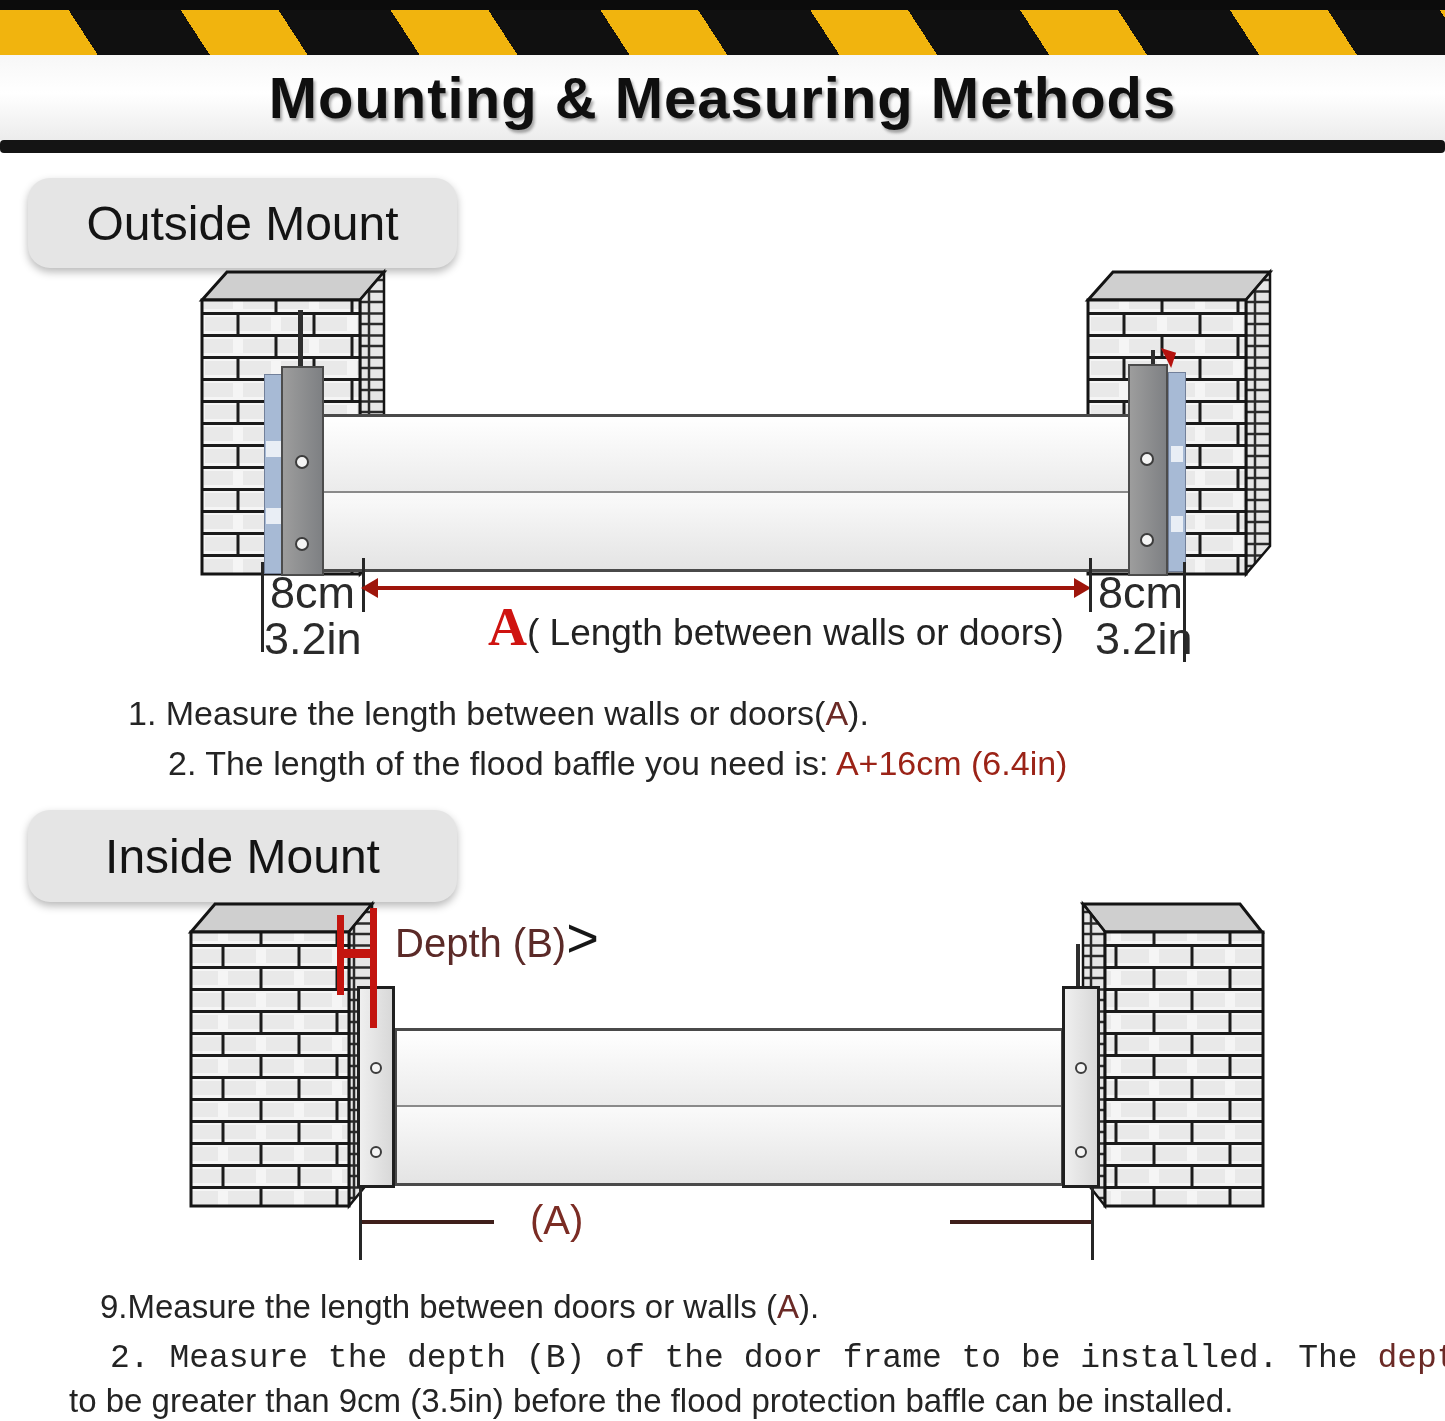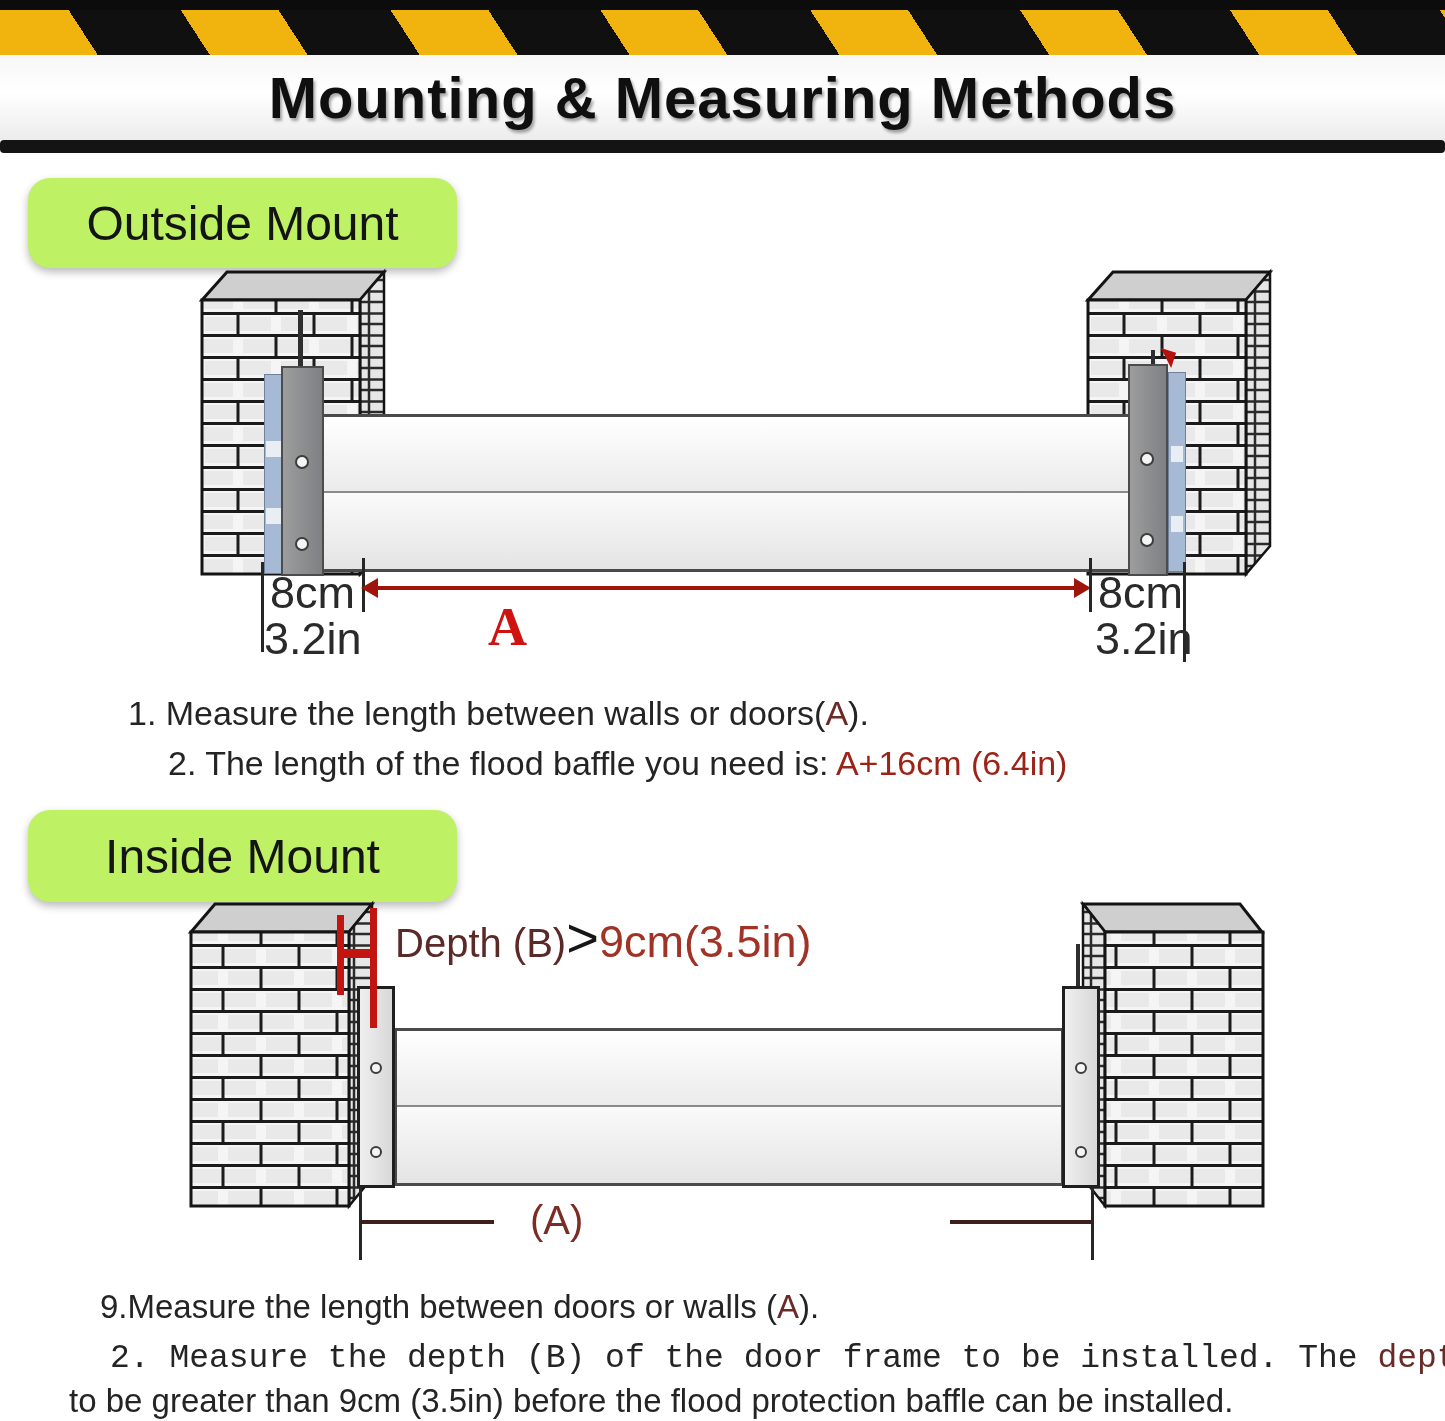--- a/index.html
+++ b/index.html
@@ -11,21 +11,21 @@
   .top-bar{position:absolute;left:0;top:0;width:1445px;height:10px;background:#0c0c0c;}
   .hazard{position:absolute;left:0;top:10px;width:1445px;height:45px;
     background:repeating-linear-gradient(57deg,#f1b40e 0 82px,#101010 82px 176px);}
   .title-band{position:absolute;left:0;top:55px;width:1445px;height:85px;
     background:linear-gradient(180deg,#f7f7f7,#ffffff 45%,#ececec);
     display:flex;align-items:center;justify-content:center;}
   .title-band h1{margin:0;font-size:58px;font-weight:bold;color:#0f0f0f;letter-spacing:1px;
     text-shadow:2px 3px 3px rgba(0,0,0,.33);}
   .bottom-bar{position:absolute;left:0;top:140px;width:1445px;height:13px;background:#141414;border-radius:4px;}
   
-  .badge{position:absolute;left:28px;width:429px;background:#bef264;border-radius:22px;
+  .badge{position:absolute;left:28px;width:429px;background:#e5e5e5;border-radius:22px;
     display:flex;align-items:center;justify-content:center;font-size:48px;color:#141414;
     box-shadow:0 4px 9px rgba(0,0,0,.28);}
   
   .barrier{position:absolute;border:3px solid #4a4a4a;box-sizing:border-box;background:#f4f4f4;z-index:3;}
   .board-top{width:100%;height:50%;box-sizing:border-box;border-bottom:2px solid #8a8a8a;
     background:linear-gradient(180deg,#ffffff,#ebebeb);}
   .board-bottom{width:100%;height:50%;background:linear-gradient(180deg,#fafafa,#e4e4e4);}
   .channel{position:absolute;background:linear-gradient(90deg,#9d9d9d,#7e8083);
     border:2px solid #4c4c4c;box-sizing:border-box;z-index:4;}
   .bluestrip{position:absolute;background:#a7bad5;border:1px solid #72809a;box-sizing:border-box;z-index:4;}
@@ -133,20 +133,21 @@
 <div class="tick" style="left:1089px;top:558px;height:54px;"></div>
 <div class="tick" style="left:1183px;top:562px;height:100px;"></div>
 
 <div class="dimtext" style="left:270px;top:570px;">8cm</div>
 <div class="dimtext" style="left:264px;top:616px;">3.2in</div>
 <div class="dimtext" style="left:1098px;top:570px;">8cm</div>
 <div class="dimtext" style="left:1095px;top:616px;">3.2in</div>
 
 <div class="labelrow" style="left:488px;top:600px;">
   <span class="bigA">A</span>
+    <span class="spanlabel">( Length between walls or doors)</span>
 </div>
 
 <div class="step" style="left:128px;top:694px;">
   <span>1. Measure the length between walls or doors(</span><span class="maroon">A</span><span>).</span>
 </div>
 <div class="step" style="left:128px;top:744px;margin-left:40px;">
   <span>2. The length of the flood baffle you need is: </span><span class="redval">A+16cm (6.4in)</span>
 </div>
 
 <div class="badge" style="top:810px;height:92px;">
@@ -165,21 +166,20 @@
   <rect x="27" y="32" width="158" height="274" fill="url(#brickpat)" stroke="#141414" stroke-width="3"></rect>
 </svg>
 
 <div class="gauge" style="left:337px;top:915px;width:7px;height:80px;"></div>
 <div class="gauge" style="left:370px;top:908px;width:7px;height:120px;"></div>
 <div class="gauge" style="left:337px;top:949px;width:40px;height:9px;"></div>
 
 <div class="labelrow" style="left:395px;top:916px;">
   <span class="depth-name">Depth (B) </span>
   <span class="depth-gt">&gt;</span>
-  <span class="depth-val">9cm(3.5in)</span>
 </div>
 
 <div class="anchor" style="left:371px;top:946px;width:4px;height:42px;"></div>
 <div class="anchor" style="left:1076px;top:944px;width:4px;height:44px;"></div>
 
 <div class="barrier" style="left:394px;top:1028px;width:670px;height:158px;">
   <div class="board-top"></div>
   <div class="board-bottom"></div>
 </div>
 

